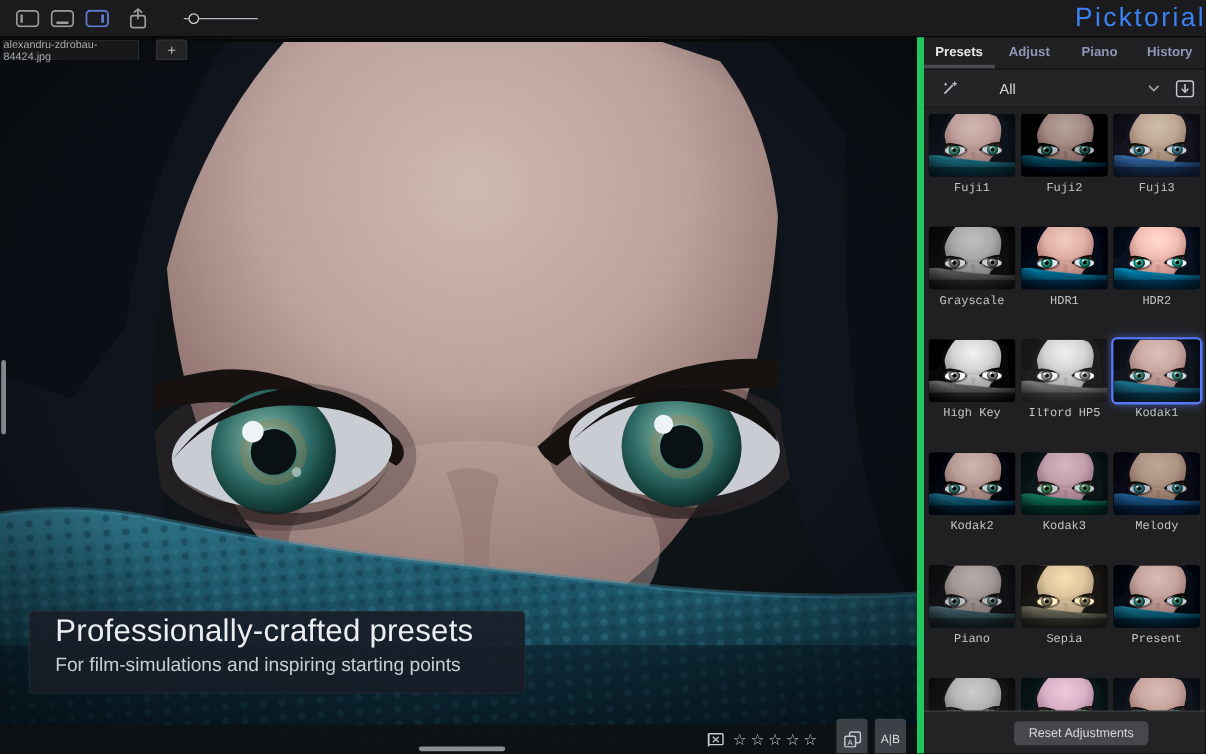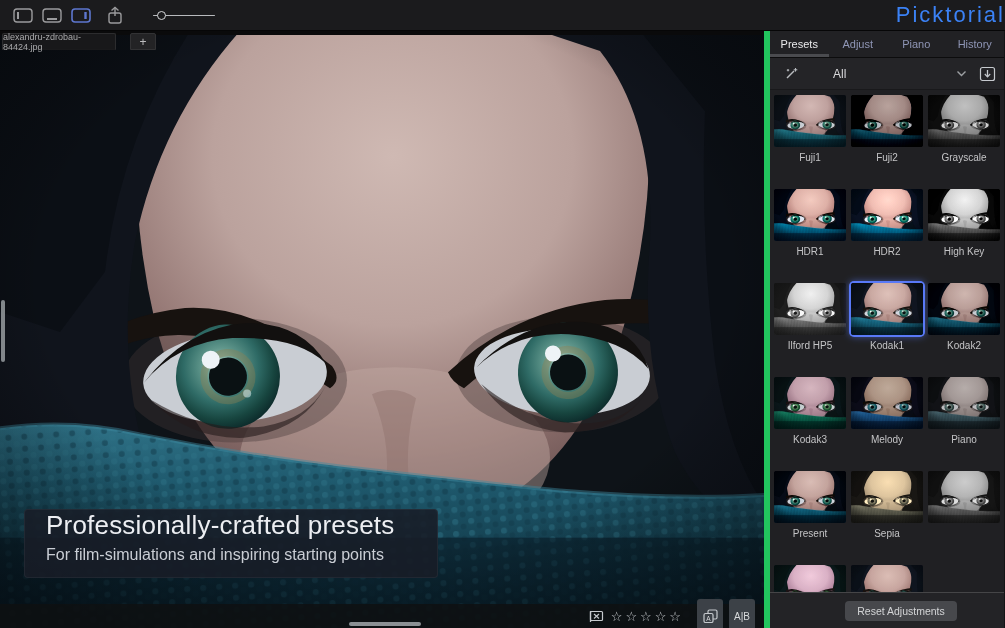--- a/index.html
+++ b/index.html
@@ -52,36 +52,36 @@
   .flag-btn { display:flex; align-items:center; cursor:pointer; }
   .stars { display:flex; gap:3px; margin-right:10px; }
   .star { color:#c4c8cc; font-size:13px; line-height:13px; cursor:pointer; }
   .pb-btn { height:34px; min-width:26px; background:#3c4147; border-radius:3px; color:#d8dadc;
             font-size:10px; display:flex; align-items:center; justify-content:center; padding:0 4px; cursor:pointer; }
   .scroll-pill { position:absolute; left:349px; bottom:2px; width:72px; height:4px;
                  background:#8b9094; border-radius:2px; cursor:ew-resize; }
 
   
   .sidebar { width:234px; height:597px; background:#212124; display:flex; flex-direction:column; }
-  .side-tabs { height:27px; display:flex; border-bottom:1px solid #0c0c0d; flex:0 0 auto; }
+  .side-tabs { height:27px; display:flex; border-bottom:1px solid #0c0c0d; flex:0 0 auto;font-weight:bold; }
   .side-tab { flex:1; position:relative; display:flex; align-items:center; justify-content:center;
               font-size:11px; color:#8f96b6; cursor:pointer; }
   .side-tab.active { color:#e9e9eb; }
   .side-tab.active::after { content:""; position:absolute; left:0; right:0; bottom:0; height:3px; background:#4a4b4f; }
 
   .filter-row { height:32px; display:flex; align-items:center; border-bottom:1px solid #19191b;
                 background:#242427; flex:0 0 auto; }
   .wand { margin-left:14px; display:flex; cursor:pointer; }
   .filter-label { margin-left:34px; color:#d9d9db; font-size:12px; cursor:pointer; flex:1; }
   .chevron { display:flex; margin-right:12px; cursor:pointer; }
   .import-btn { display:flex; margin-right:8px; cursor:pointer; }
 
   .preset-grid { flex:1; overflow:hidden; padding:5px 3px 0 4px; display:grid;
                  grid-template-columns:repeat(3,72px); column-gap:5px; row-gap:25px;
-                 align-content:start; justify-content:start; background:#202023; }
+                 align-content:start; justify-content:start; background:#202023;font-family:Liberation Mono, monospace; }
   .cell { width:72px; cursor:pointer; }
   .thumb { width:72px; height:52px; border-radius:3px; overflow:hidden; background:#000; }
   .thumb svg { display:block; width:72px; height:52px; }
   .cell.selected .thumb { box-shadow:0 0 0 2px #5b74d4, 0 0 7px 2px rgba(91,116,212,.55); }
   .plabel { margin-top:5px; text-align:center; font-size:10px; color:#c4c4c6; height:12px;
             white-space:nowrap; overflow:hidden; }
 
   .side-footer { flex:0 0 36px; background:#232326; border-top:1px solid #454547;
                  display:flex; align-items:center; justify-content:center;padding-left:28px; }
   .reset-btn { background:#47484c; border:none; border-radius:4px; color:#d4d5d7;
@@ -293,20 +293,28 @@
         </div>
         <div class="cell">
           <div class="thumb" style="filter:contrast(1.3) brightness(0.8) saturate(0.95)">
               <svg viewBox="0 0 770 595" preserveAspectRatio="none">
                 <use href="#face"></use>
               </svg>
             </div>
           <div class="plabel">Fuji2</div>
         </div>
         <div class="cell">
+          <div class="thumb" style="filter:hue-rotate(24deg) saturate(1.25) brightness(1.02)">
+              <svg viewBox="0 0 770 595" preserveAspectRatio="none">
+                <use href="#face"></use>
+              </svg>
+            </div>
+          <div class="plabel">Fuji3</div>
+        </div>
+        <div class="cell">
           <div class="thumb" style="filter:grayscale(1) contrast(1.05)">
               <svg viewBox="0 0 770 595" preserveAspectRatio="none">
                 <use href="#face"></use>
               </svg>
             </div>
           <div class="plabel">Grayscale</div>
         </div>
         <div class="cell">
           <div class="thumb" style="filter:saturate(1.55) contrast(1.1) brightness(1.08)">
               <svg viewBox="0 0 770 595" preserveAspectRatio="none">
@@ -373,34 +381,34 @@
         </div>
         <div class="cell">
           <div class="thumb" style="filter:saturate(0.45) brightness(0.92)">
               <svg viewBox="0 0 770 595" preserveAspectRatio="none">
                 <use href="#face"></use>
               </svg>
             </div>
           <div class="plabel">Piano</div>
         </div>
         <div class="cell">
+          <div class="thumb" style="filter:sepia(0.85) brightness(1.0)">
+              <svg viewBox="0 0 770 595" preserveAspectRatio="none">
+                <use href="#face"></use>
+              </svg>
+            </div>
+          <div class="plabel">Sepia</div>
+        </div>
+        <div class="cell">
           <div class="thumb" style="filter:saturate(1.2) contrast(1.08)">
               <svg viewBox="0 0 770 595" preserveAspectRatio="none">
                 <use href="#face"></use>
               </svg>
             </div>
           <div class="plabel">Present</div>
-        </div>
-        <div class="cell">
-          <div class="thumb" style="filter:sepia(0.85) brightness(1.0)">
-              <svg viewBox="0 0 770 595" preserveAspectRatio="none">
-                <use href="#face"></use>
-              </svg>
-            </div>
-          <div class="plabel">Sepia</div>
         </div>
         <div class="cell">
           <div class="thumb" style="filter:grayscale(1) brightness(1.08)">
               <svg viewBox="0 0 770 595" preserveAspectRatio="none">
                 <use href="#face"></use>
               </svg>
             </div>
         </div>
         <div class="cell">
           <div class="thumb" style="filter:hue-rotate(-45deg) saturate(1.3) brightness(1.12)">

